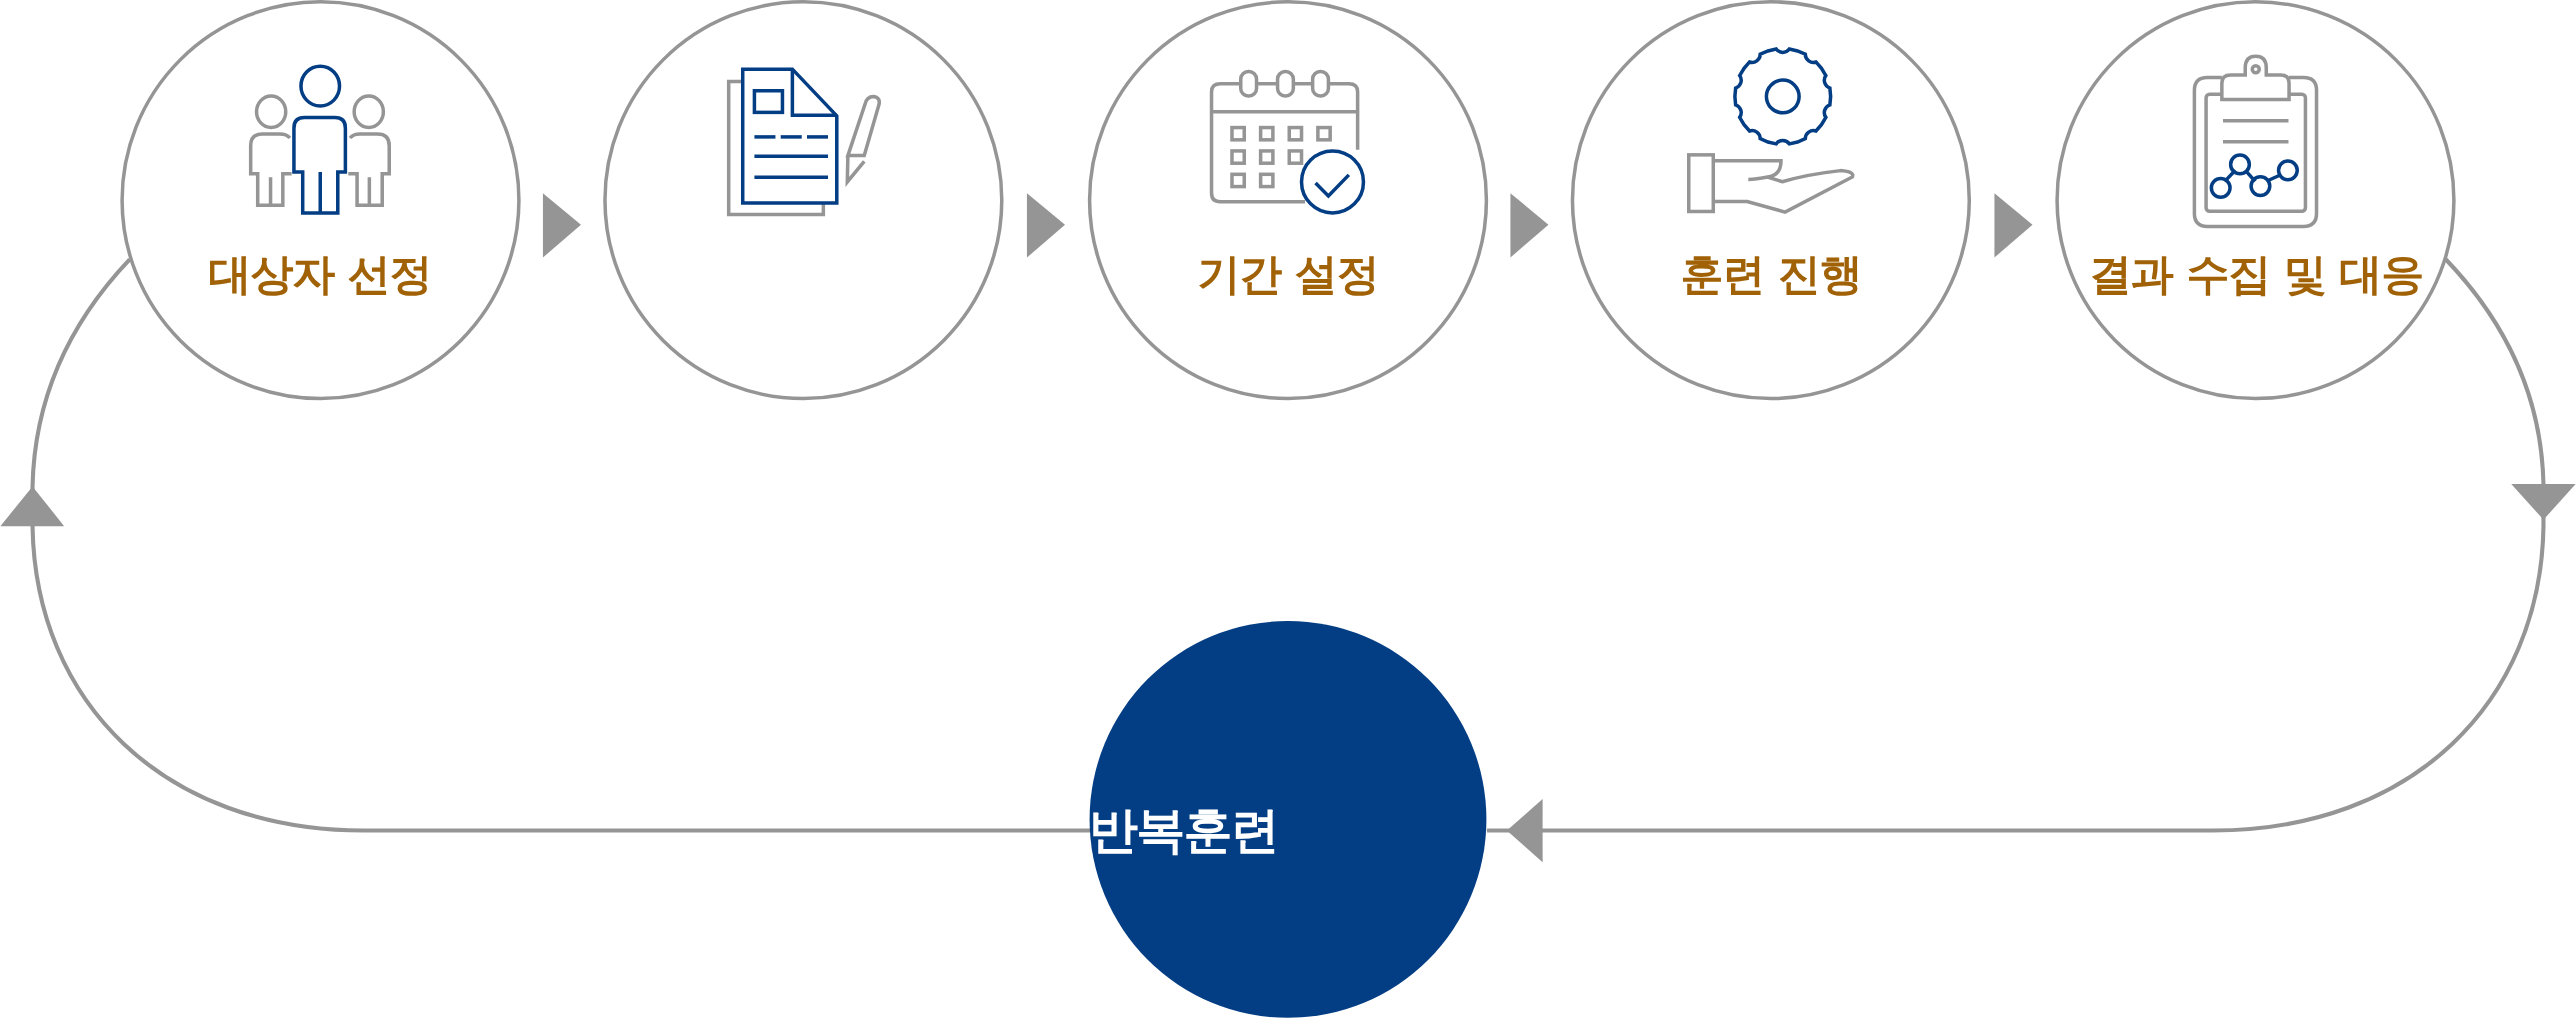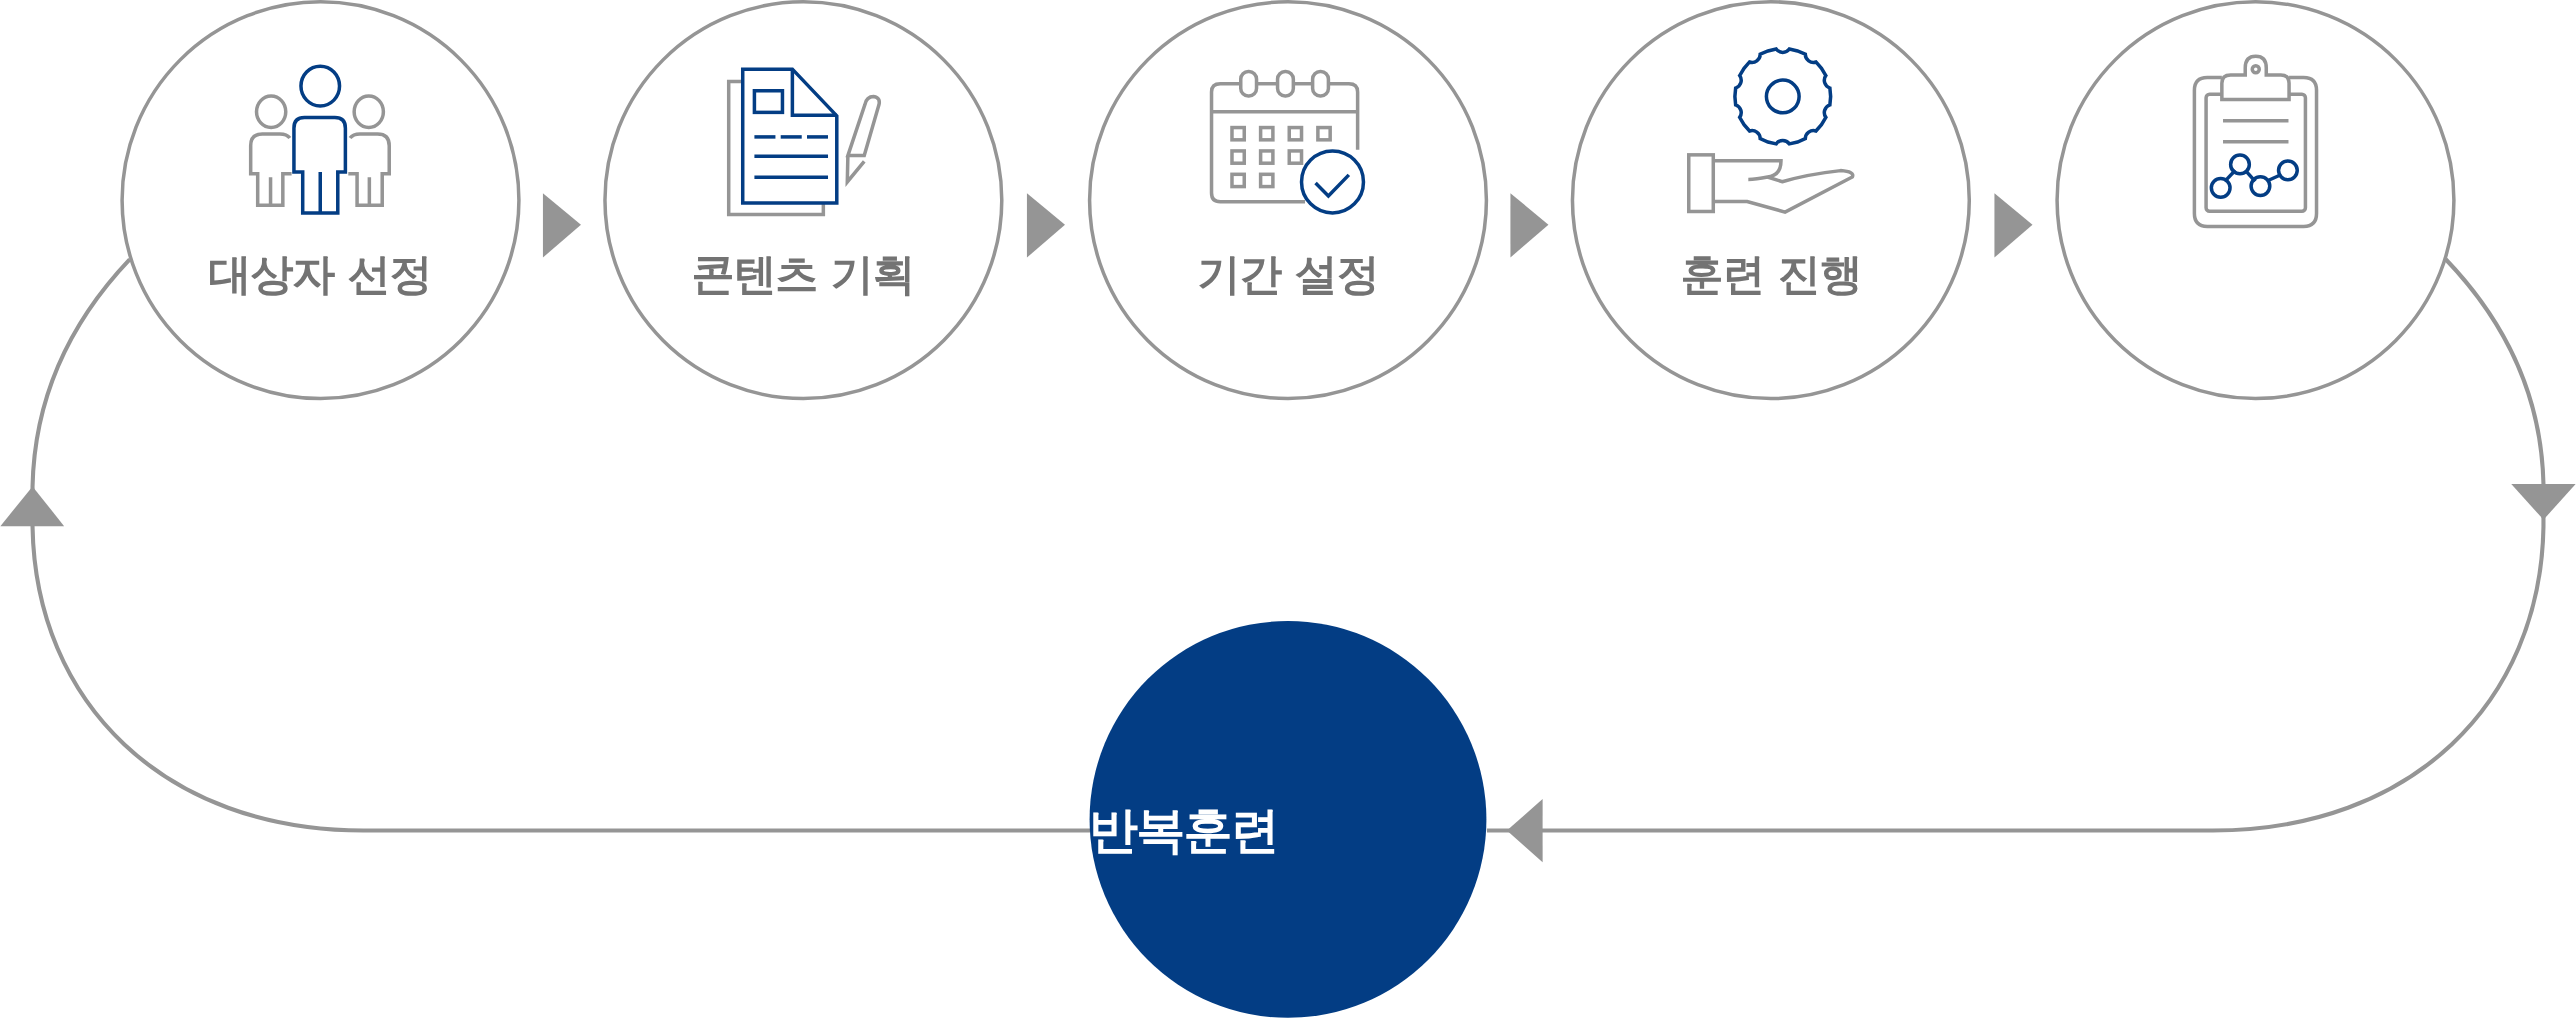--- a/index.html
+++ b/index.html
@@ -1,20 +1,20 @@
 <!DOCTYPE html>
 <html style="font-size:9.4px"><head>
 <meta charset="utf-8">
 <style>
   html, body { margin: 0; padding: 0; background: #ffffff; }
   body { width: 2576px; height: 1019px; overflow: hidden; position: relative;
          font-family: "DejaVu Sans", "Liberation Sans", sans-serif; }
   #stage { position: absolute; left: 0; top: 0; width: 2576px; height: 1019px; }
   .step-label { position: absolute; width: 398px; text-align: center;
-                font-weight: bold; font-size: 43px; color: #737373; line-height: 53px;
+                font-weight: bold; font-size: 43px; color: #a16207; line-height: 53px;
                 letter-spacing: -1.2px; }
   .repeat-label { position: absolute; width: 398px; 
                   font-weight: bold; font-size: 49px; color: #ffffff; line-height: 59px;
                   letter-spacing: -1.8px; }
   .icon { position: absolute; }
 </style>
 </head>
 <body>
 
 <div id="stage">
@@ -125,19 +125,19 @@
       <line x1="136" y1="212" x2="152" y2="230"></line>
       <line x1="175" y1="228" x2="195" y2="219"></line>
       <circle cx="93" cy="241" r="16"></circle>
       <circle cx="126" cy="201" r="16"></circle>
       <circle cx="161" cy="238" r="16"></circle>
       <circle cx="208" cy="211" r="16"></circle>
     </g>
   </svg>
 
   <div class="step-label" style="left:121px;top:248px">대상자 선정</div>
-  <div class="step-label" style="left:604px;top:248px">콘텐츠 기획</div>
   <div class="step-label" style="left:1089px;top:248px">기간 설정</div>
   <div class="step-label" style="left:1572px;top:248px">훈련 진행</div>
+  <div class="step-label" style="left:2057px;top:248px">결과 수집 및 대응</div>
 
   <div class="repeat-label" style="left:1089px;top:801px">반복훈련</div>
 </div>
 
 
 </body></html>

